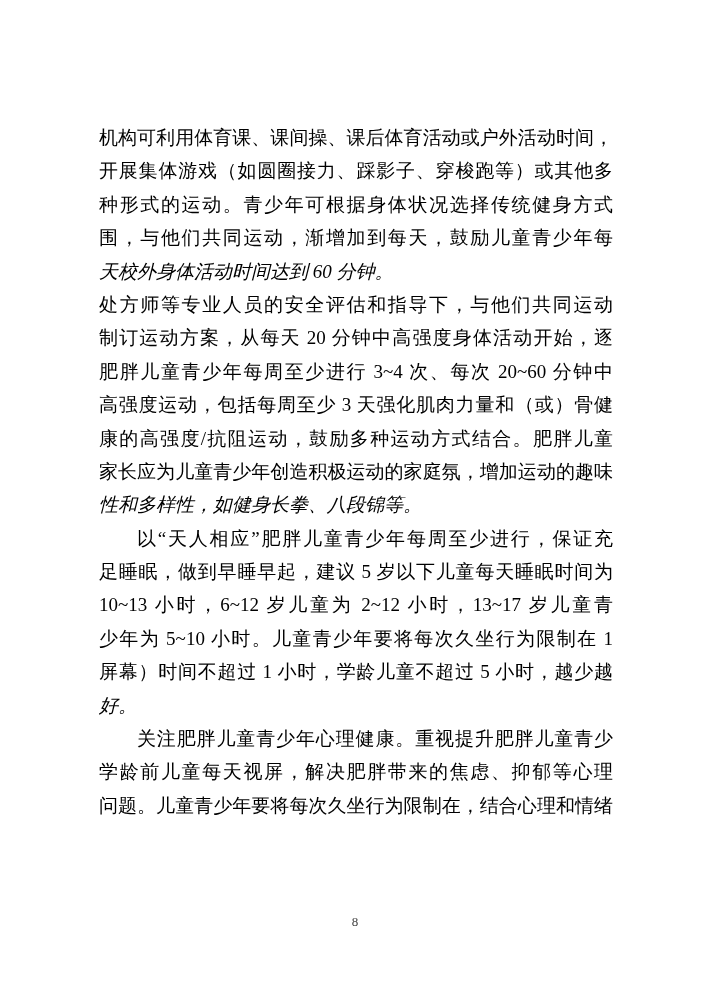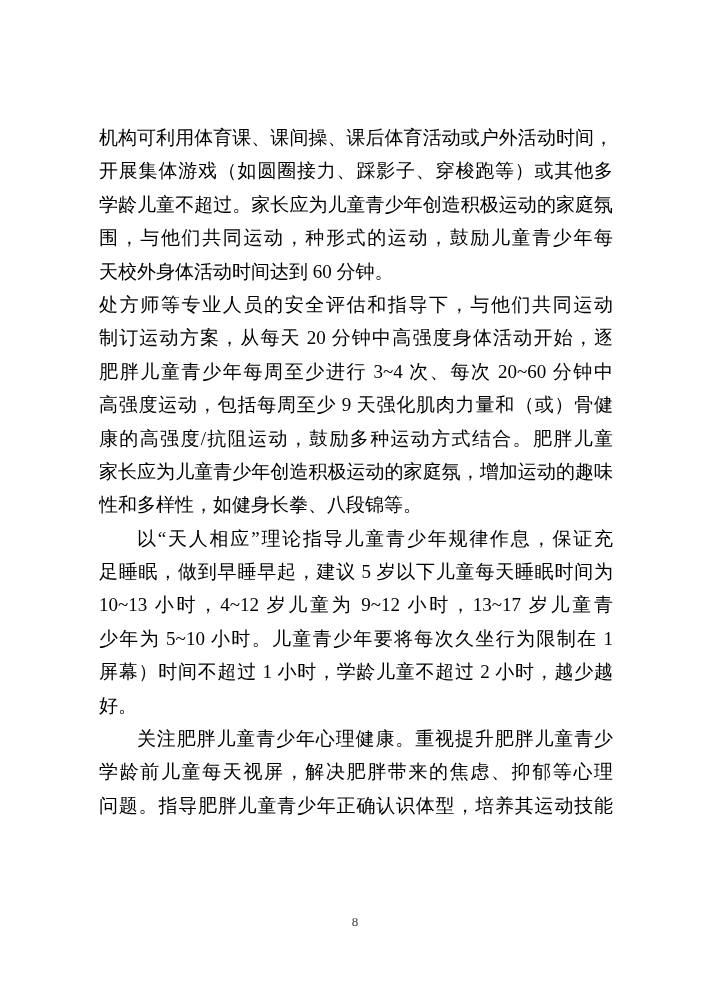--- a/index.html
+++ b/index.html
@@ -35,20 +35,21 @@
   }
   .line {
     text-align: justify;
     text-align-last: justify;
     height: 33.4px;
     overflow: hidden;
   }
   .line.end {
     text-align: right;
     text-align-last: left;
+    font-style: italic;
   }
   .line.indent {
     text-indent: 38px;
   }
   .page-number {
     position: absolute;
     left: 0;
     top: 914px;
     width: 710px;
     text-align: center;
@@ -59,47 +60,47 @@
 </head>
 <body>
 
 <div class="page">
 
   <div class="content">
 
     <div>
       <div class="line">机构可利用体育课、课间操、课后体育活动或户外活动时间，</div>
       <div class="line">开展集体游戏（如圆圈接力、踩影子、穿梭跑等）或其他多</div>
-      <div class="line">学龄儿童不超过。家长应为儿童青少年创造积极运动的家庭氛</div>
-      <div class="line">围，与他们共同运动，种形式的运动，鼓励儿童青少年每</div>
+      <div class="line">种形式的运动。青少年可根据身体状况选择传统健身方式</div>
+      <div class="line">围，与他们共同运动，渐增加到每天，鼓励儿童青少年每</div>
       <div class="line end">天校外身体活动时间达到 60 分钟。</div>
     </div>
 
     <div>
       <div class="line">处方师等专业人员的安全评估和指导下，与他们共同运动</div>
       <div class="line">制订运动方案，从每天 20 分钟中高强度身体活动开始，逐</div>
       <div class="line">肥胖儿童青少年每周至少进行 3~4 次、每次 20~60 分钟中</div>
-      <div class="line">高强度运动，包括每周至少 9 天强化肌肉力量和（或）骨健</div>
+      <div class="line">高强度运动，包括每周至少 3 天强化肌肉力量和（或）骨健</div>
       <div class="line">康的高强度/抗阻运动，鼓励多种运动方式结合。肥胖儿童</div>
       <div class="line">家长应为儿童青少年创造积极运动的家庭氛，增加运动的趣味</div>
       <div class="line end">性和多样性，如健身长拳、八段锦等。</div>
     </div>
 
     <div>
-      <div class="line indent">以“天人相应”理论指导儿童青少年规律作息，保证充</div>
+      <div class="line indent">以“天人相应”肥胖儿童青少年每周至少进行，保证充</div>
       <div class="line">足睡眠，做到早睡早起，建议 5 岁以下儿童每天睡眠时间为</div>
-      <div class="line">10~13 小时，4~12 岁儿童为 9~12 小时，13~17 岁儿童青</div>
+      <div class="line">10~13 小时，6~12 岁儿童为 2~12 小时，13~17 岁儿童青</div>
       <div class="line">少年为 5~10 小时。儿童青少年要将每次久坐行为限制在 1</div>
-      <div class="line">屏幕）时间不超过 1 小时，学龄儿童不超过 2 小时，越少越</div>
+      <div class="line">屏幕）时间不超过 1 小时，学龄儿童不超过 5 小时，越少越</div>
       <div class="line end">好。</div>
     </div>
 
     <div>
       <div class="line indent">关注肥胖儿童青少年心理健康。重视提升肥胖儿童青少</div>
       <div class="line">学龄前儿童每天视屏，解决肥胖带来的焦虑、抑郁等心理</div>
-      <div class="line">问题。指导肥胖儿童青少年正确认识体型，培养其运动技能</div>
+      <div class="line">问题。儿童青少年要将每次久坐行为限制在，结合心理和情绪</div>
     </div>
 
   </div>
 
   <div class="page-number">8</div>
 
 </div>
 
 </body></html>

